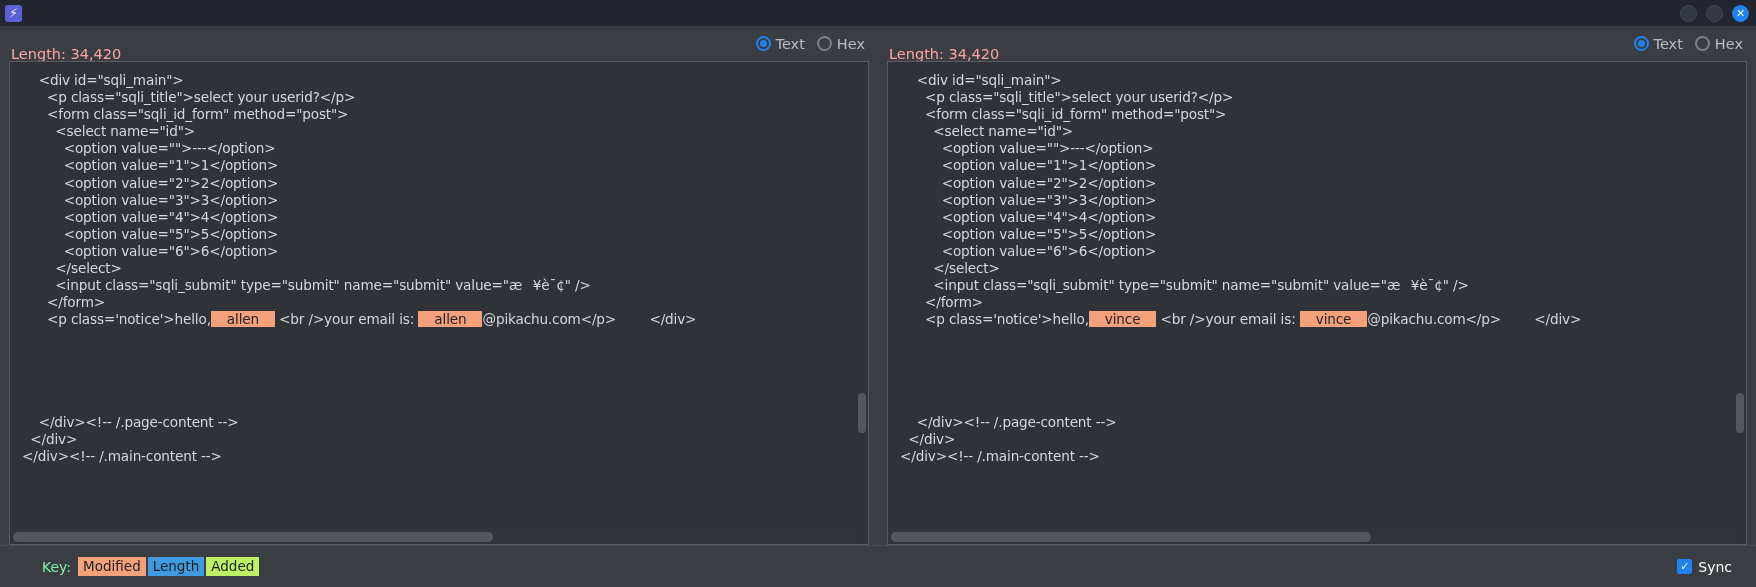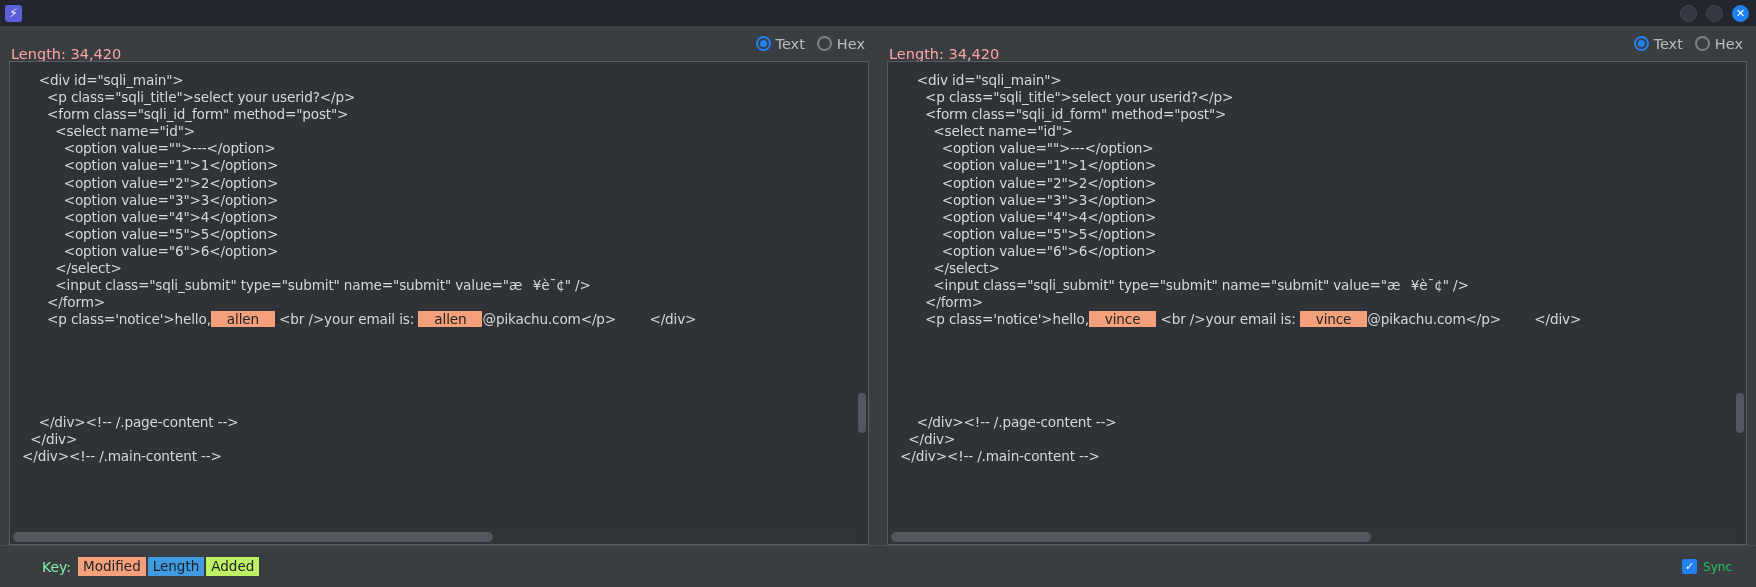--- a/index.html
+++ b/index.html
@@ -140,21 +140,21 @@
   .sync-group {
     margin-left: auto; display: flex; align-items: center; gap: 6px;
     margin-right: 14px; position: relative;
   }
   .checkbox {
     width: 15px; height: 15px; border-radius: 2px;
     background: #1f82f0; border: 1px solid #1f82f0;
     display: flex; align-items: center; justify-content: center;
     color: #fff; font-size: 11px; line-height: 1; flex: none;
   }
-  .sync-label { color: #22c55e; font-size: 12px; }
+  .sync-label { color: #ffffff; font-size: 14px; }
 
   .watermark {
     position: absolute; right: 10px; bottom: 7px;
     color: #cdd1d7; font-size: 19px;
     font-family: "DejaVu Sans", "Liberation Sans", sans-serif;
     white-space: nowrap;
     opacity: .92;
     pointer-events: none;
   }
 </style>

